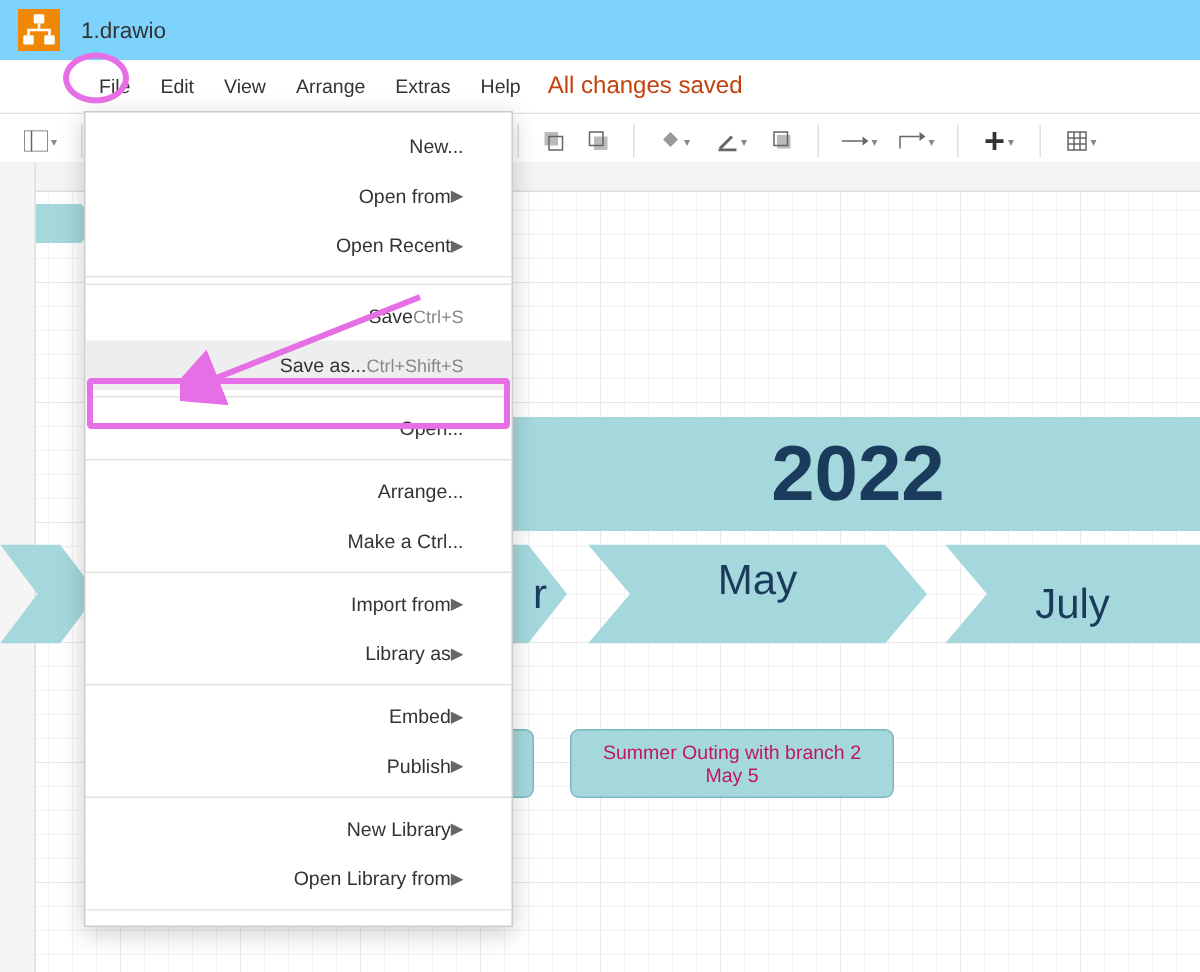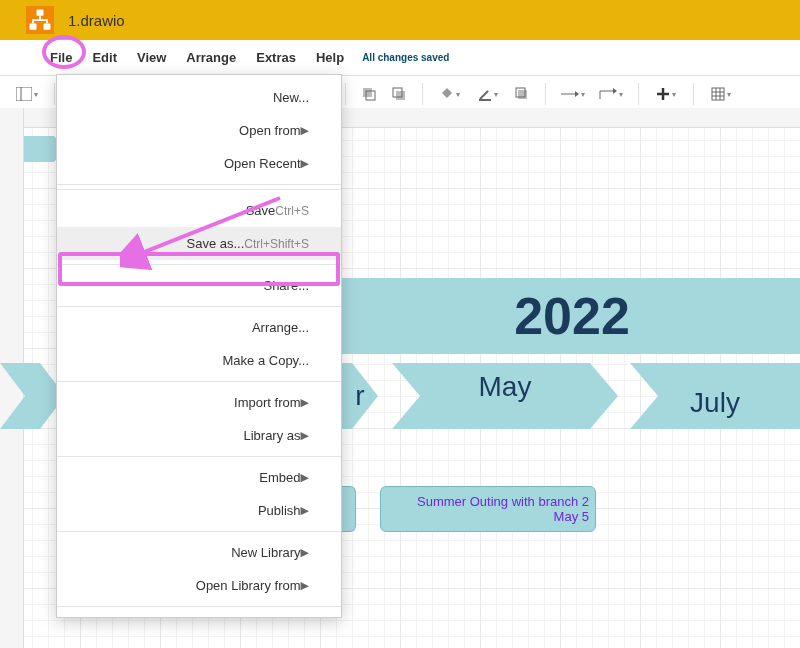--- a/index.html
+++ b/index.html
@@ -1,27 +1,27 @@
 <!DOCTYPE html>
 <html><head>
 <meta charset="utf-8">
 <style>
 * { box-sizing: border-box; margin: 0; padding: 0; }
 body { font-family: Arial, Helvetica, sans-serif; font-size: 13px; color: #333; background: #f5f5f5; overflow: hidden; width: 800px; height: 648px; }
 
 
-.titlebar { background: #eab308; padding: 6px 26px; display: flex; align-items: center; }
+.titlebar { background: #7dd3fc; padding: 6px 12px; display: flex; align-items: center; }
 .logo { width: 28px; height: 28px; background: #f08705; border-radius: 2px; margin-right: 14px; position: relative; }
 .logo svg { width: 100%; height: 100%; }
 .title { font-size: 15px; color: #333; }
 
 
-.menubar { background: #fff; padding: 4px 40px; display: flex; align-items: center; gap: 0; position: relative; font-weight: bold; }
+.menubar { background: #fff; padding: 4px 56px; display: flex; align-items: center; gap: 0; position: relative; }
 .menu-item { padding: 6px 10px; cursor: pointer; color: #333; }
-.saved-text { color: #0c4a6e; font-size: 10px; margin-left: 8px; }
+.saved-text { color: #c2410c; font-size: 16px; margin-left: 8px; }
 
 
 .toolbar { background: #fff; border-top: 1px solid #e0e0e0; border-bottom: 1px solid #e0e0e0; padding: 6px 10px; display: flex; align-items: center; gap: 4px; }
 .tool-sep { width: 1px; height: 22px; background: #e0e0e0; margin: 0 6px; }
 .tool-btn { width: 26px; height: 24px; display: flex; align-items: center; justify-content: center; cursor: pointer; color: #666; }
 .tool-btn.wide { width: 34px; }
 .dd::after { content: "▾"; font-size: 8px; margin-left: 2px; color: #888; }
 
 
 .canvas-wrap { position: absolute; top: 108px; left: 0; right: 0; bottom: 0; background: #fff; }
@@ -31,21 +31,21 @@
   linear-gradient(#f2f2f2 1px, transparent 1px),
   linear-gradient(90deg, #f2f2f2 1px, transparent 1px);
   background-size: 80px 80px, 80px 80px, 16px 16px, 16px 16px; }
 .ruler-h { position: absolute; left: 24px; right: 0; top: 0; height: 20px; background: #f5f5f5; border-bottom: 1px solid #ddd; }
 .ruler-v { position: absolute; left: 0; top: 0; bottom: 0; width: 24px; background: #f5f5f5; border-right: 1px solid #ddd; }
 
 
 .shape { position: absolute; }
 .year-box { background: #a5d8dd; color: #1b3b5c; font-size: 52px; font-weight: 700; display: flex; align-items: center; justify-content: center; }
 .chevron-label { color: #1b3b5c; font-size: 28px; position: absolute; top: 50%; left: 50%; transform: translate(-50%, -50%); }
-.note-box { background: #a5d8dd; border: 1px solid #7ab8c0; border-radius: 6px; color: #6d28d9; font-size: 13px; text-align: center; display: flex; flex-direction: column; align-items: flex-end; justify-content: center; padding: 6px; }
+.note-box { background: #a5d8dd; border: 1px solid #7ab8c0; border-radius: 6px; color: #be185d; font-size: 13px; text-align: center; display: flex; flex-direction: column; align-items: center; justify-content: center; padding: 6px; }
 
 
 .dropdown { position: absolute; left: 56px; top: 74px; width: 286px; background: #fff; border: 1px solid #ccc; box-shadow: 0 4px 16px rgba(0,0,0,0.2); z-index: 100; padding: 6px 0; }
 .dd-item { padding: 9px 32px; display: flex; align-items: center; justify-content: flex-end; cursor: pointer; color: #333; position: relative; }
 .dd-item.highlighted { background: #eeeeee; }
 .dd-shortcut { color: #888; font-size: 12px; }
 .dd-sep { height: 1px; background: #e4e4e4; margin: 4px 0; }
 .submenu-ind { color: #666; font-size: 11px; }
 .help-ico { display: inline-flex; width: 14px; height: 14px; border: 1px solid #999; border-radius: 50%; font-size: 10px; align-items: center; justify-content: center; margin-left: 6px; color: #888; }
 
@@ -216,30 +216,30 @@
     <div class="dd-item">
       <span>Save</span>
       <span class="dd-shortcut">Ctrl+S</span>
     </div>
     <div class="dd-item highlighted">
       <span>Save as...</span>
       <span class="dd-shortcut">Ctrl+Shift+S</span>
     </div>
     <div class="dd-sep"></div>
     <div class="dd-item">
-      <span>Share...</span>
+      <span>Open...</span>
       <span class="dd-shortcut"></span>
     </div>
     <div class="dd-sep"></div>
     <div class="dd-item">
       <span>Arrange...</span>
       <span class="dd-shortcut"></span>
     </div>
     <div class="dd-item">
-      <span>Make a Copy...</span>
+      <span>Make a Ctrl...</span>
       <span class="dd-shortcut"></span>
     </div>
     <div class="dd-sep"></div>
     <div class="dd-item">
       <span>Import from</span>
       <span class="submenu-ind">▶</span>
     </div>
     <div class="dd-item">
       <span>Library as</span>
       <span class="submenu-ind">▶</span>

